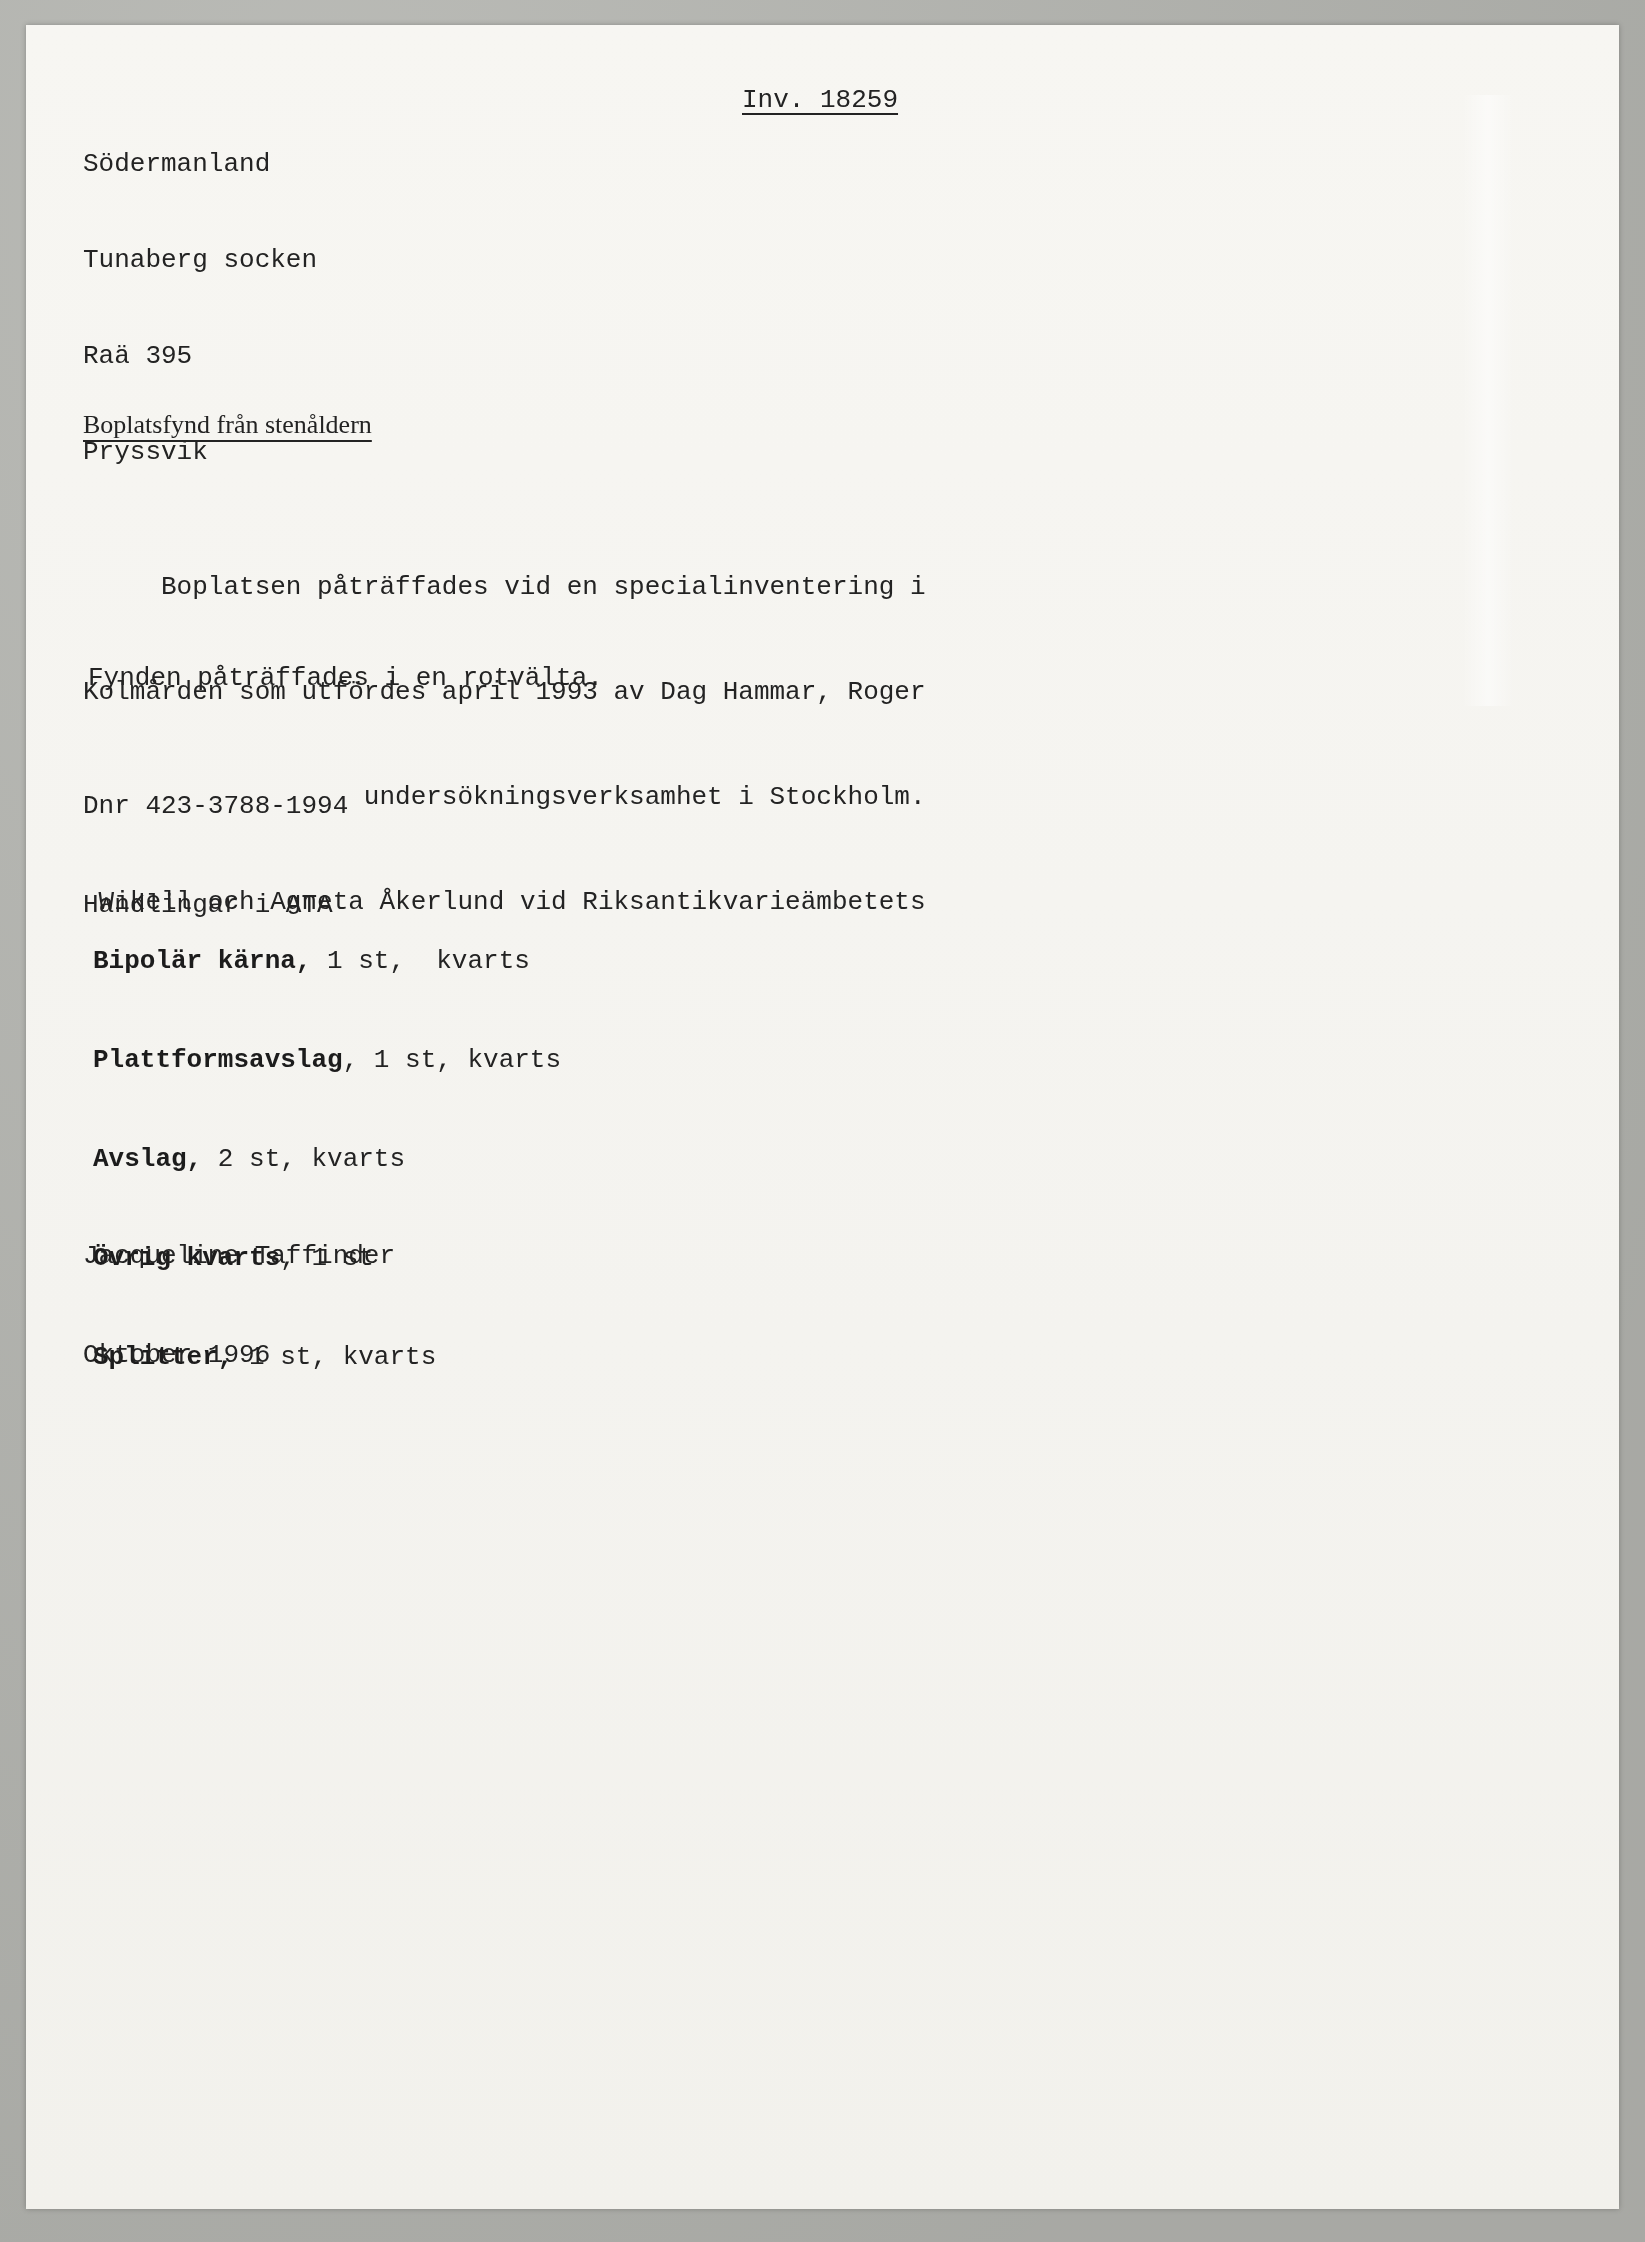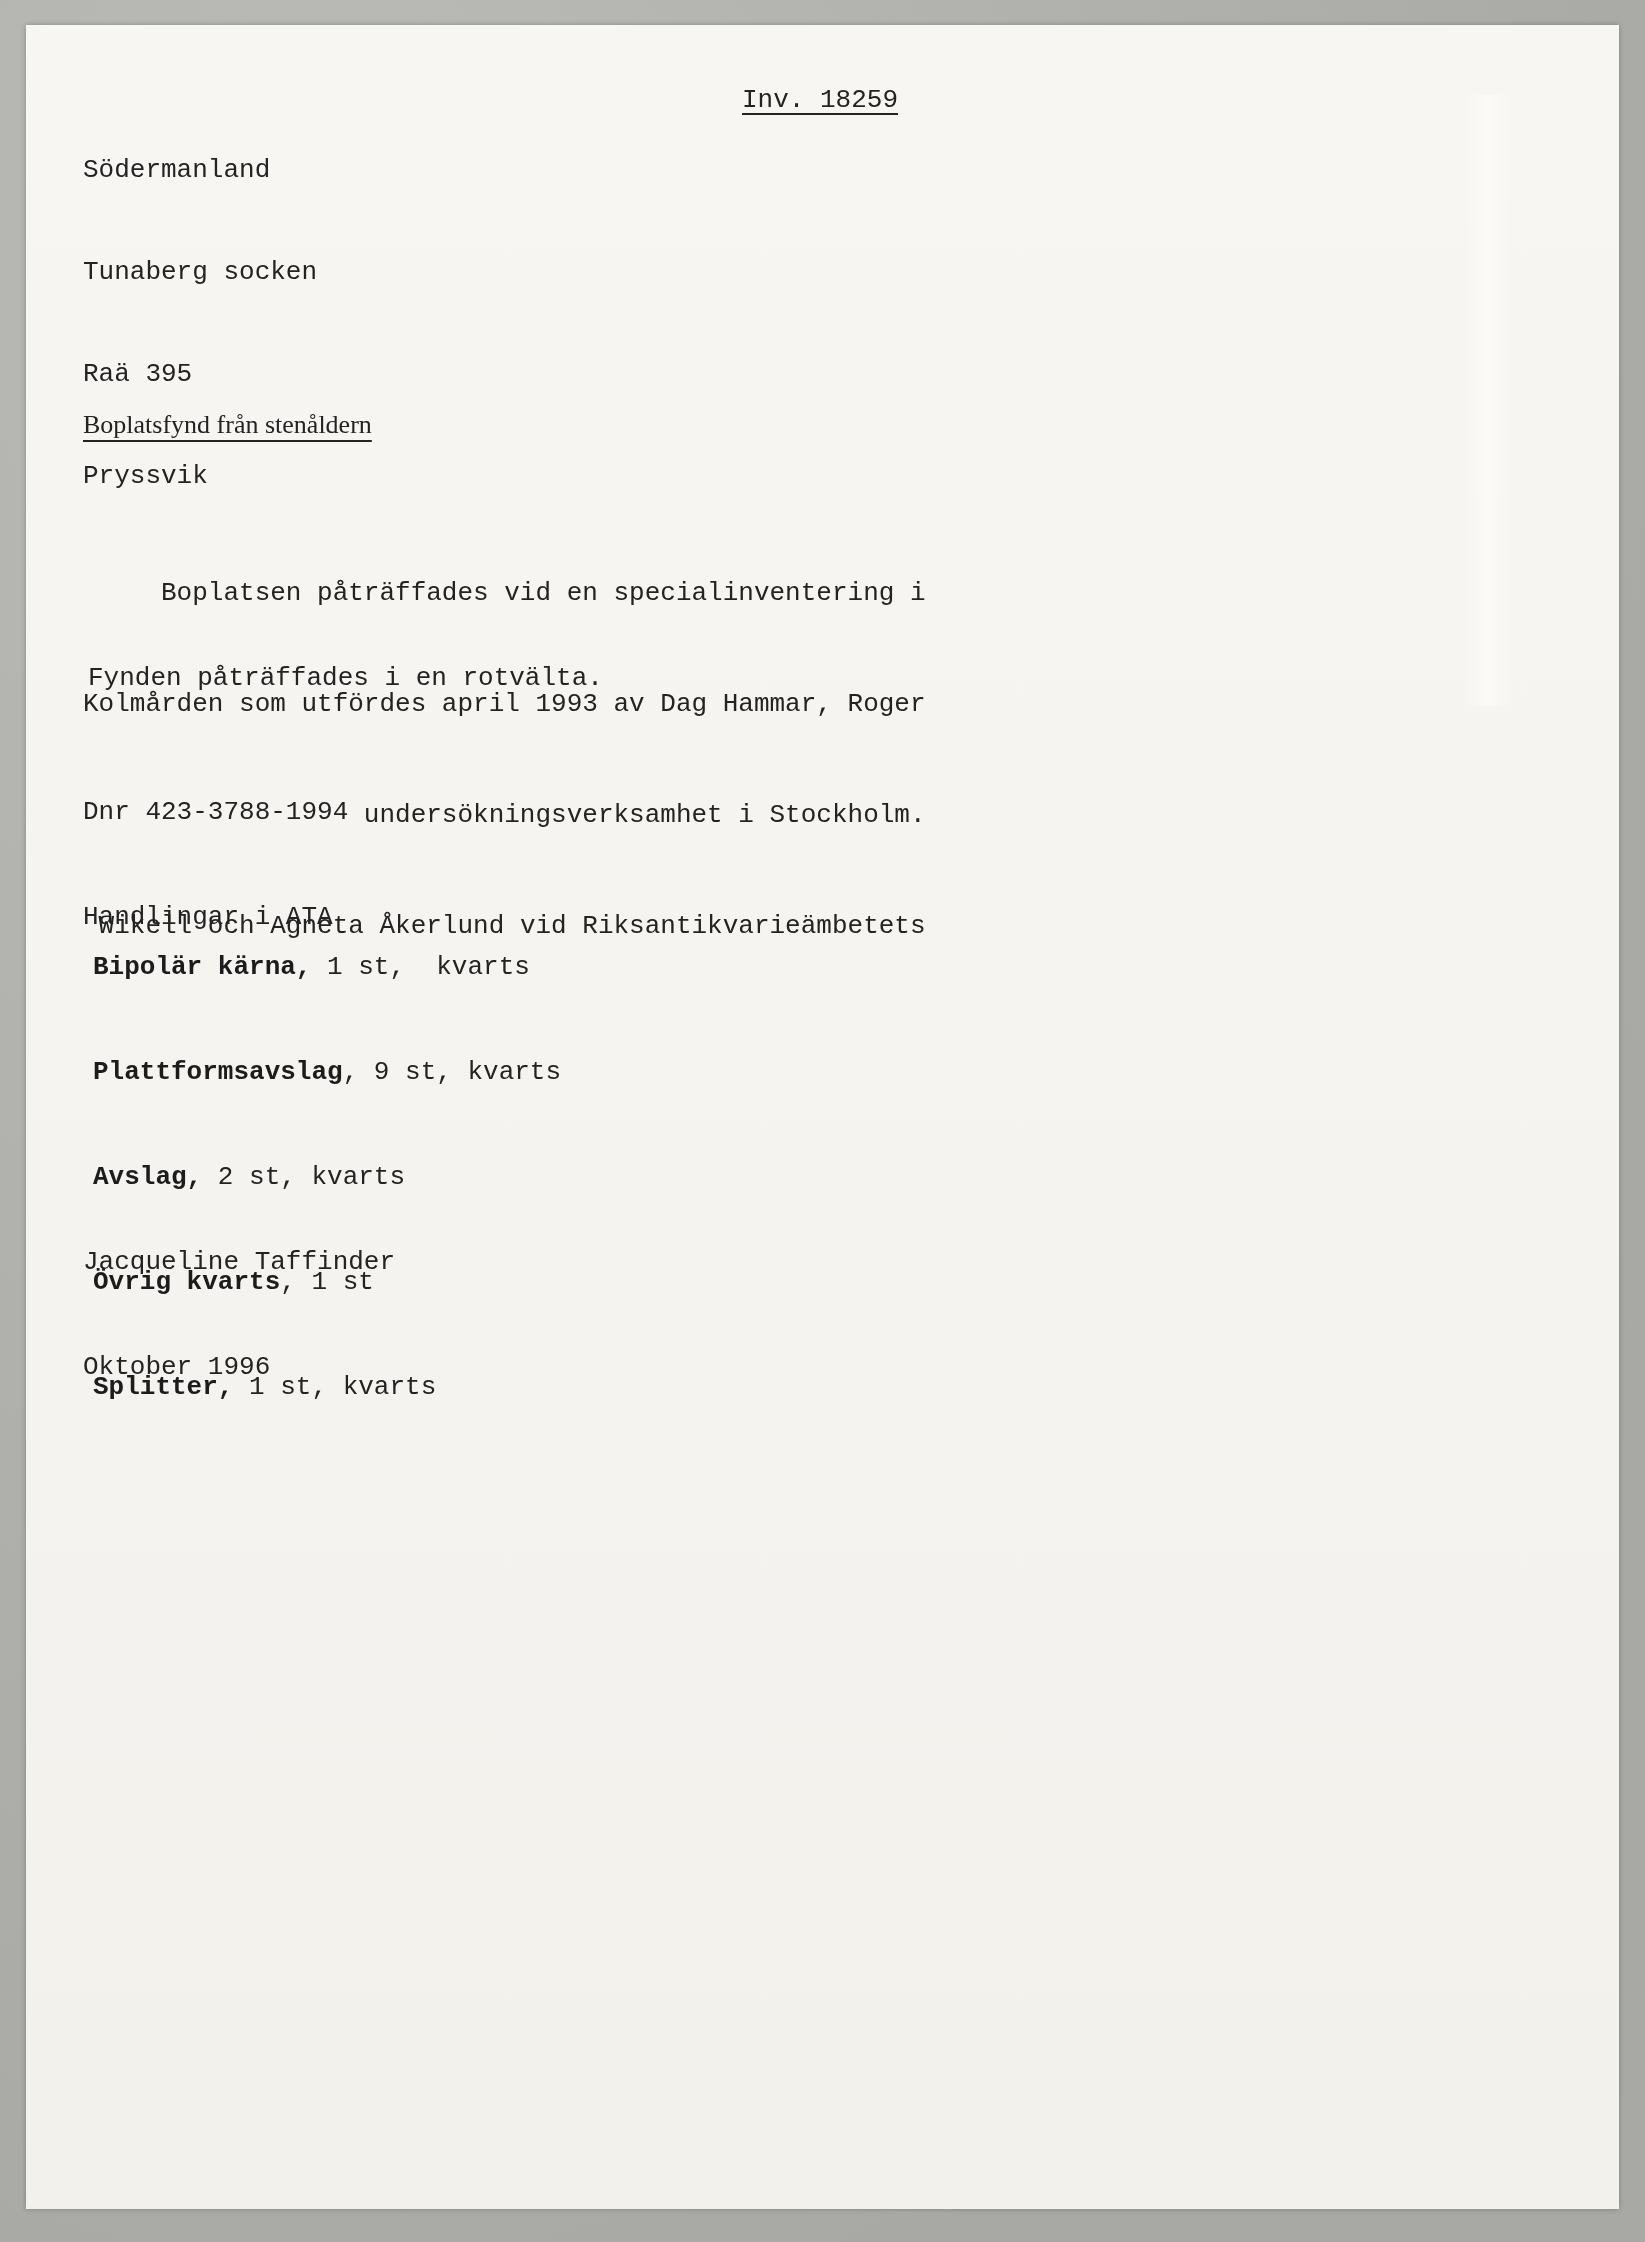--- a/index.html
+++ b/index.html
@@ -47,21 +47,21 @@
   .block { position: absolute; white-space: pre; }
   .header-left   { left: 57px;  top: 59px;  line-height: 32px; }
   .inv           { left: 716px; top: 59px;  line-height: 32px; text-decoration: underline; text-underline-offset: 6.1px; }
   .doc-title     { left: 57px;  top: 383px; line-height: 34px; text-decoration: underline; text-underline-offset: 7px; font-family: Liberation Serif, serif; }
   .para1         { left: 57px;  top: 475px; line-height: 35px; text-align: right; }
   .para2         { left: 62px;  top: 636px; line-height: 34px; }
   .dnr-block     { left: 57px;  top: 699px; line-height: 33px; }
   .finds         { left: 67px;  top: 854px; line-height: 33px; }
   .finds b       { font-weight: bold; color: #1c1c1c; }
   .signature     { left: 57px;  top: 1149px; line-height: 33px; }
-  .line { white-space: pre; margin-top: 6px; }
+  .line { white-space: pre; }
 </style>
 </head>
 <body>
 
 <div class="backdrop"></div>
 
 <div class="page">
 
   <div class="block header-left">
     <div class="line">Södermanland</div>
@@ -83,21 +83,21 @@
 
   <div class="block para2">Fynden påträffades i en rotvälta.</div>
 
   <div class="block dnr-block">
     <div class="line">Dnr 423-3788-1994</div>
     <div class="line">Handlingar i ATA</div>
   </div>
 
   <div class="block finds">
     <div class="line"><b>Bipolär kärna,</b><span> 1 st,  kvarts</span></div>
-    <div class="line"><b>Plattformsavslag</b><span>, 9 st, kvarts</span></div>
+    <div class="line"><b>Plattformsavslag</b><span>, 1 st, kvarts</span></div>
     <div class="line"><b>Avslag,</b><span> 2 st, kvarts</span></div>
     <div class="line"><b>Övrig kvarts</b><span>, 1 st</span></div>
     <div class="line"><b>Splitter,</b><span> 1 st, kvarts</span></div>
   </div>
 
   <div class="block signature">
     <div class="line">Jacqueline Taffinder</div>
     <div class="line">Oktober 1996</div>
   </div>
 

